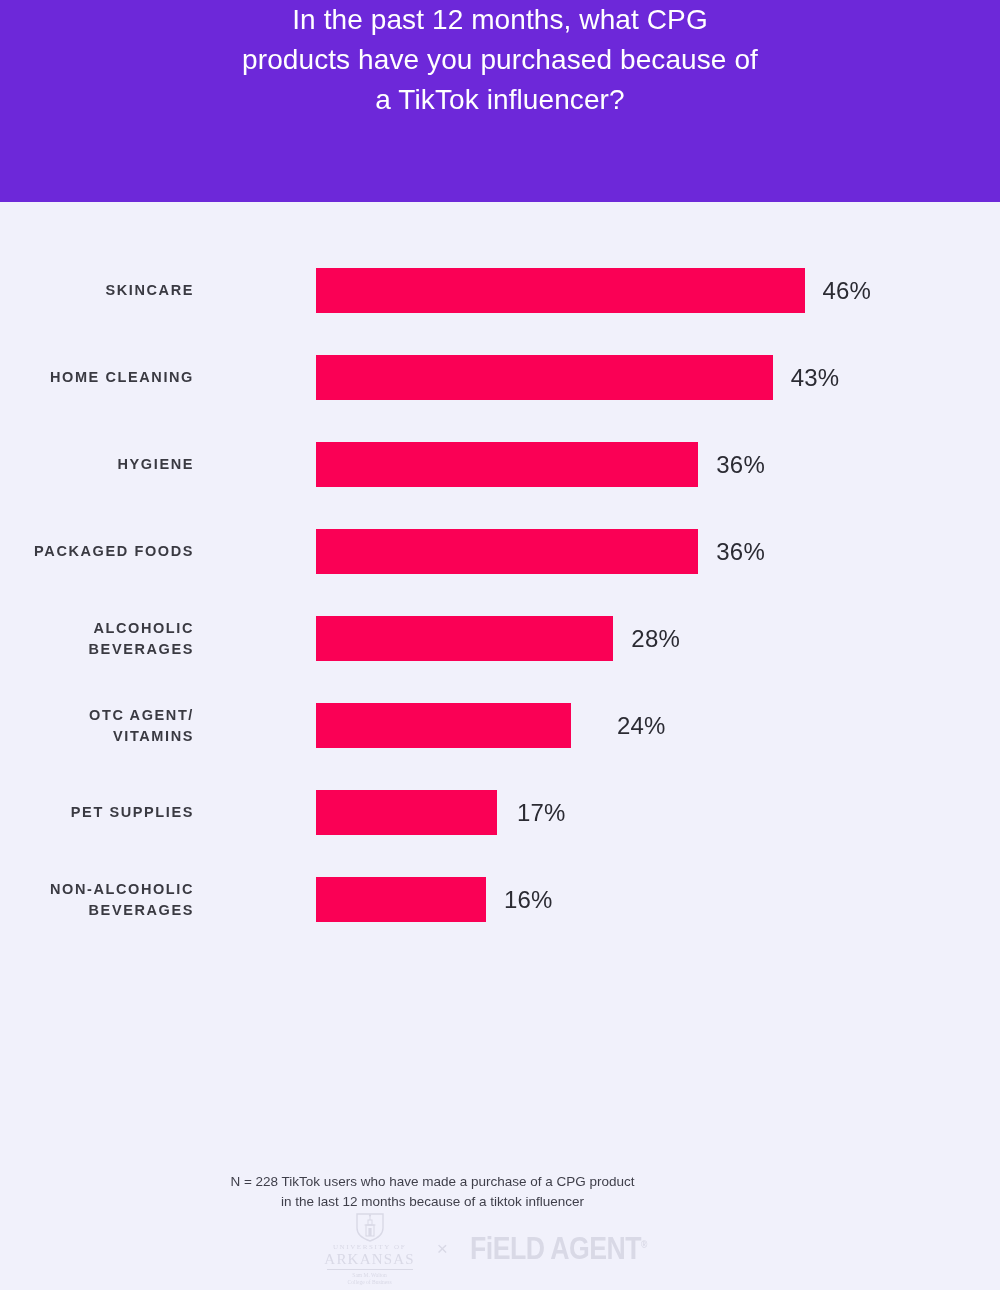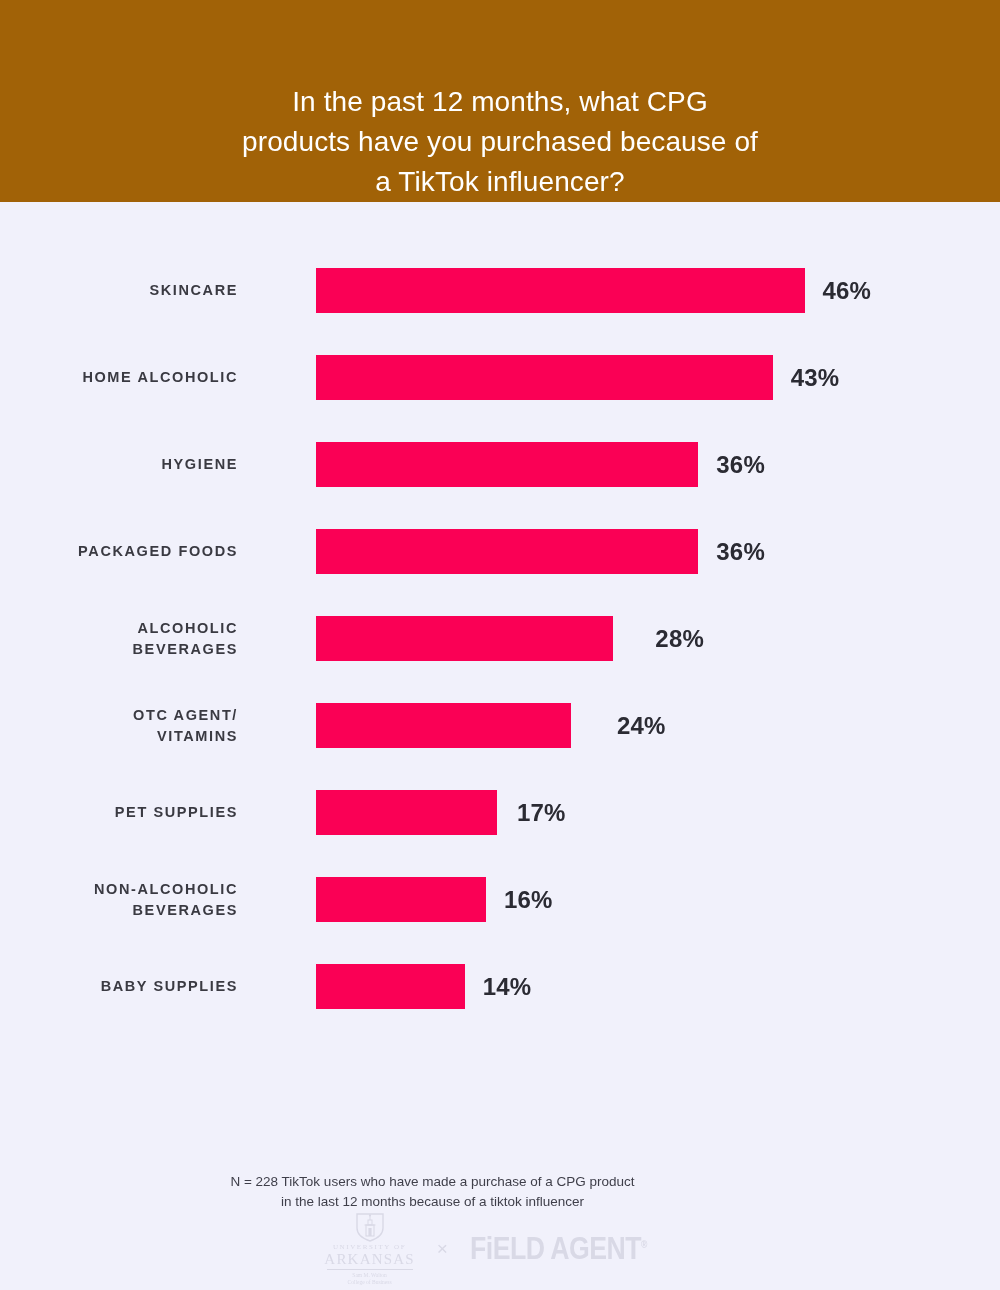--- a/index.html
+++ b/index.html
@@ -12,23 +12,23 @@
     background: #f1f1fb;
     font-family: "Liberation Sans", sans-serif;
     overflow: hidden;
     position: relative;
   }
 
   
   .header-band {
     width: 1000px;
     height: 202px;
-    background: #a16207;
-    display: flex;
-    align-items: flex-end;
+    background: #6d28d9;
+    display: flex;
+    align-items: flex-start;
     justify-content: center;
     box-sizing: border-box;
     padding: 0 150px;
   }
   .header-title {
     color: #ffffff;
     font-size: 28px;
     line-height: 40px;
     font-weight: 400;
     text-align: center;
@@ -43,21 +43,20 @@
     height: 940px;
     background: #f1f1fb;
     padding-top: 66px;
     box-sizing: border-box;
   }
 
   .bar-row {
     position: relative;
     height: 87px;
     width: 896px;
-    padding-left: 44px;
   }
 
   .row-label {
     position: absolute;
     right: 702px;          
     top: 0;
     width: 320px;
     height: 45px;
     display: flex;
     flex-direction: column;
@@ -84,21 +83,21 @@
     width: 0;
   }
   .bar-value {
     position: absolute;
     top: 0;
     height: 45px;
     display: flex;
     align-items: center;
     color: #2b2b33;
     font-size: 24px;
-    font-weight: 700;
+    font-weight: 400;
     letter-spacing: 0.2px;
     white-space: nowrap;
   }
 
   
   .footnote {
     position: absolute;
     left: 0;
     top: 1172px;
     width: 865px;
@@ -198,21 +197,21 @@
       <div class="row-label">
         <span>SKINCARE</span>
       </div>
       <div class="bar-track">
         <div class="bar-fill" style="width: 488.52px; background: rgb(250, 0, 85);"></div>
       </div>
       <div class="bar-value" style="left: 822.52px;">46%</div>
     </div>
     <div class="bar-row">
       <div class="row-label">
-        <span>HOME ALCOHOLIC</span>
+        <span>HOME CLEANING</span>
       </div>
       <div class="bar-track">
         <div class="bar-fill" style="width: 456.66px; background: rgb(250, 0, 85);"></div>
       </div>
       <div class="bar-value" style="left: 790.66px; text-align: right;">43%</div>
     </div>
     <div class="bar-row">
       <div class="row-label">
         <span>HYGIENE</span>
       </div>
@@ -231,21 +230,21 @@
       <div class="bar-value" style="left: 716.32px;">36%</div>
     </div>
     <div class="bar-row">
       <div class="row-label">
         <span>ALCOHOLIC</span>
         <span>BEVERAGES</span>
       </div>
       <div class="bar-track">
         <div class="bar-fill" style="width: 297.36px; background: rgb(250, 0, 85);"></div>
       </div>
-      <div class="bar-value" style="left: 631.36px; margin-left: 24px;">28%</div>
+      <div class="bar-value" style="left: 631.36px;">28%</div>
     </div>
     <div class="bar-row">
       <div class="row-label">
         <span>OTC AGENT/</span>
         <span>VITAMINS</span>
       </div>
       <div class="bar-track">
         <div class="bar-fill" style="width: 254.88px; background: rgb(250, 0, 85);"></div>
       </div>
       <div class="bar-value" style="left: 617px;">24%</div>
@@ -261,29 +260,20 @@
     </div>
     <div class="bar-row">
       <div class="row-label">
         <span>NON-ALCOHOLIC</span>
         <span>BEVERAGES</span>
       </div>
       <div class="bar-track">
         <div class="bar-fill" style="width: 169.92px; background: rgb(250, 0, 85);"></div>
       </div>
       <div class="bar-value" style="left: 503.92px;">16%</div>
-    </div>
-    <div class="bar-row">
-      <div class="row-label">
-        <span>BABY SUPPLIES</span>
-      </div>
-      <div class="bar-track">
-        <div class="bar-fill" style="width: 148.68px; background: rgb(250, 0, 85);"></div>
-      </div>
-      <div class="bar-value" style="left: 482.68px;">14%</div>
     </div>
   </div>
 
 <div class="footnote">N = 228 TikTok users who have made a purchase of a CPG product
 in the last 12 months because of a tiktok influencer</div>
 
 <div class="logo-strip">
 
   <div class="ua-logo">
     <svg class="ua-shield" width="34" height="30" viewBox="0 0 34 30">

